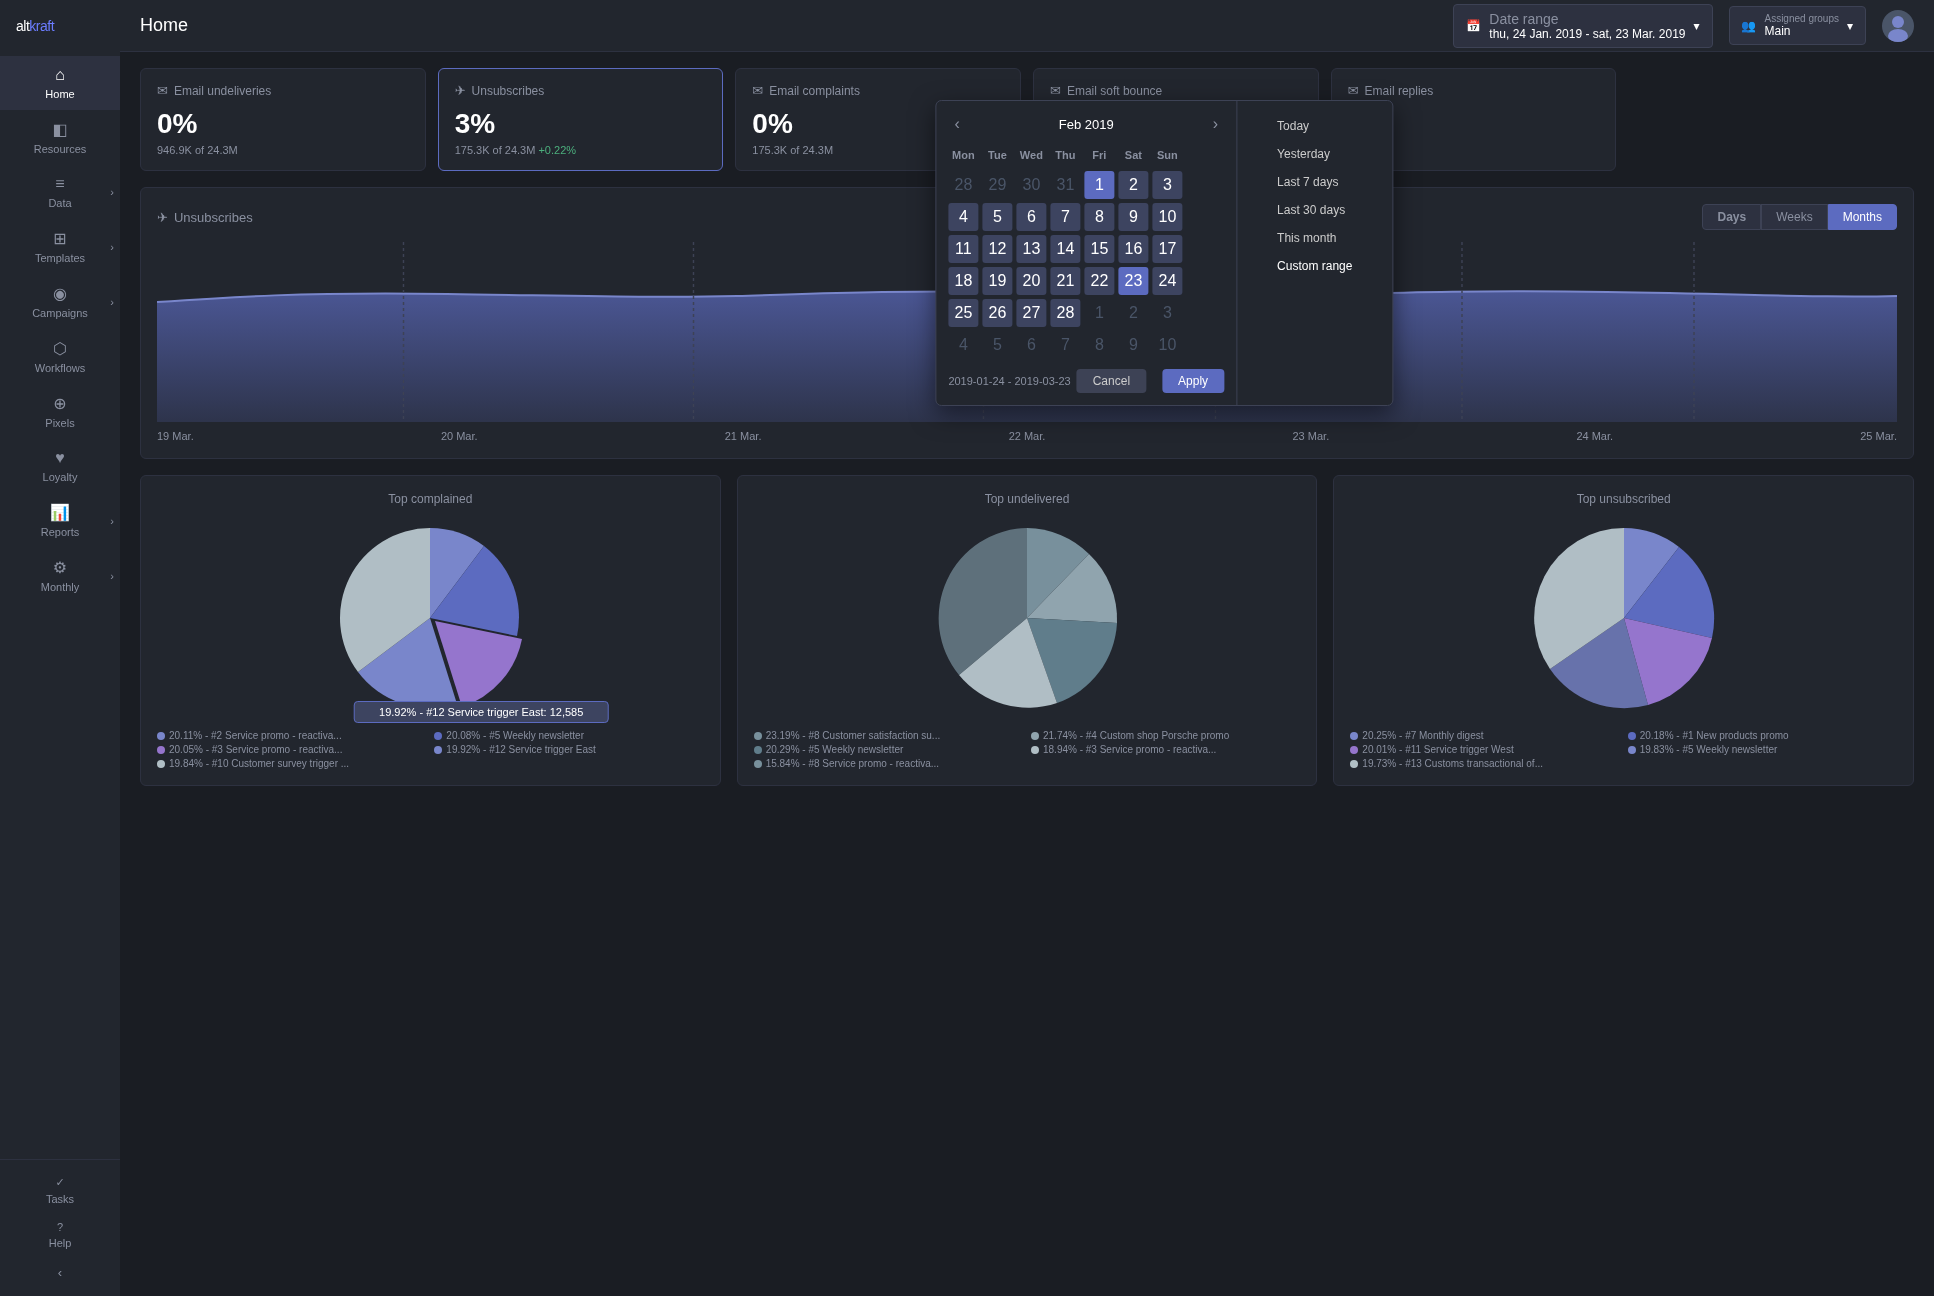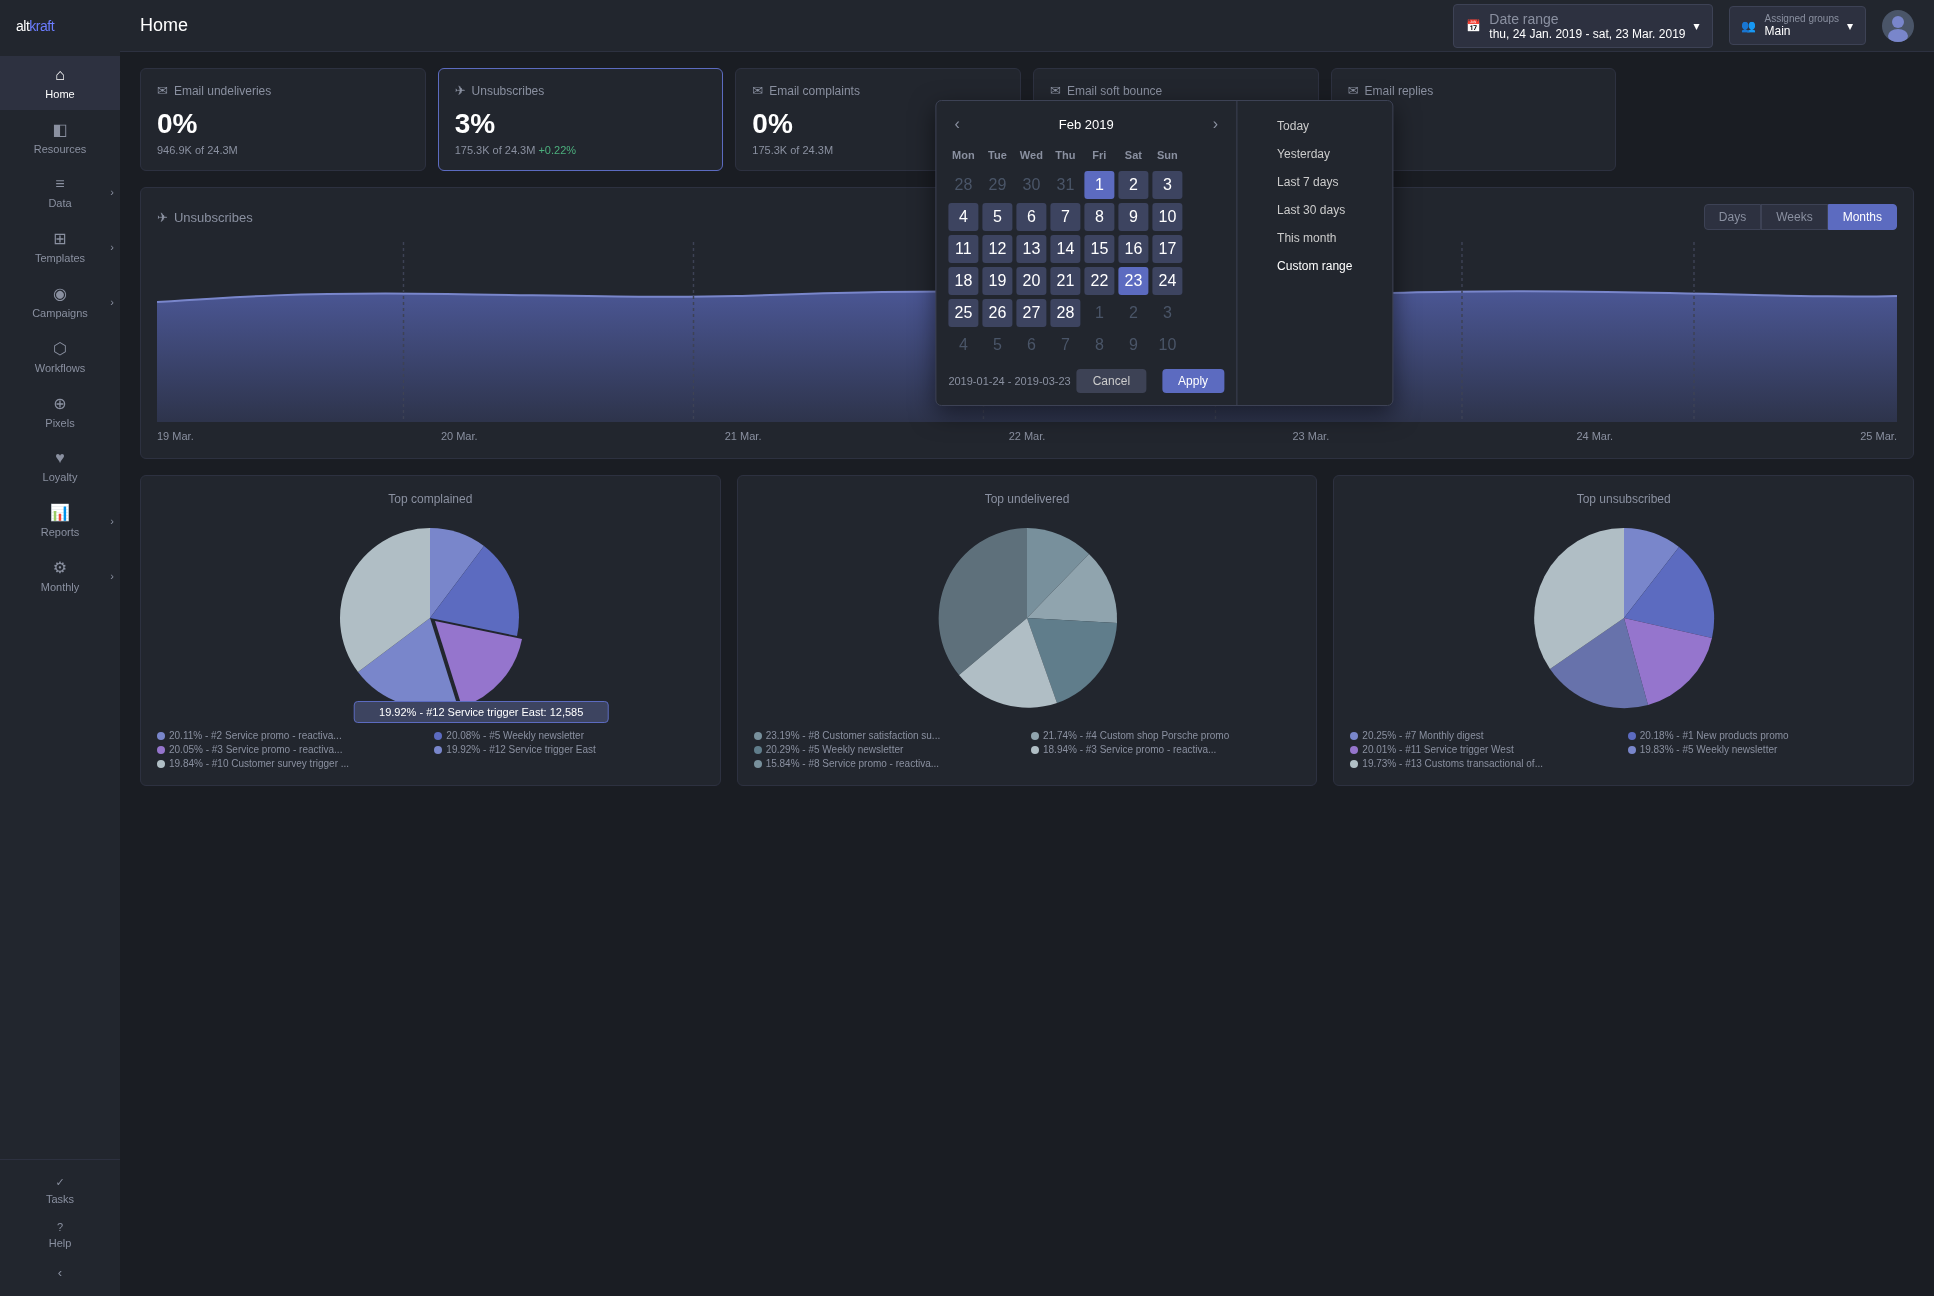--- a/index.html
+++ b/index.html
@@ -76,21 +76,21 @@
 
     
     .chart-section { background: #22262e; border-radius: 6px; padding: 16px; margin-bottom: 16px; border: 1px solid #2d3140; }
     .chart-header { display: flex; align-items: center; justify-content: space-between; margin-bottom: 12px; }
     .chart-title { font-size: 13px; color: #8a90a0; display: flex; align-items: center; gap: 6px; }
     .chart-controls { display: flex; gap: 0; }
     .chart-btn {
       padding: 5px 14px; font-size: 12px; border: 1px solid #3d4255; background: #2d3140;
       color: #8a90a0; cursor: pointer;
     }
-    .chart-btn:first-child { border-radius: 4px 0 0 4px; }
+    .chart-btn:first-child { border-radius: 4px 0 0 4px; font-weight: bold; }
     .chart-btn:last-child { border-radius: 0 4px 4px 0; }
     .chart-btn.active { background: #5c6bc0; color: #fff; border-color: #5c6bc0; }
     .chart-area { height: 180px; position: relative; overflow: hidden; }
     .chart-x-labels { display: flex; justify-content: space-between; padding: 8px 0 0; color: #8a90a0; font-size: 11px; }
 
     
     .pie-section { display: grid; grid-template-columns: repeat(3, 1fr); gap: 16px; }
     .pie-card { background: #22262e; border-radius: 6px; padding: 16px; border: 1px solid #2d3140; }
     .pie-title { font-size: 12px; color: #8a90a0; text-align: center; margin-bottom: 12px; }
     .pie-container { display: flex; justify-content: center; margin-bottom: 12px; }

